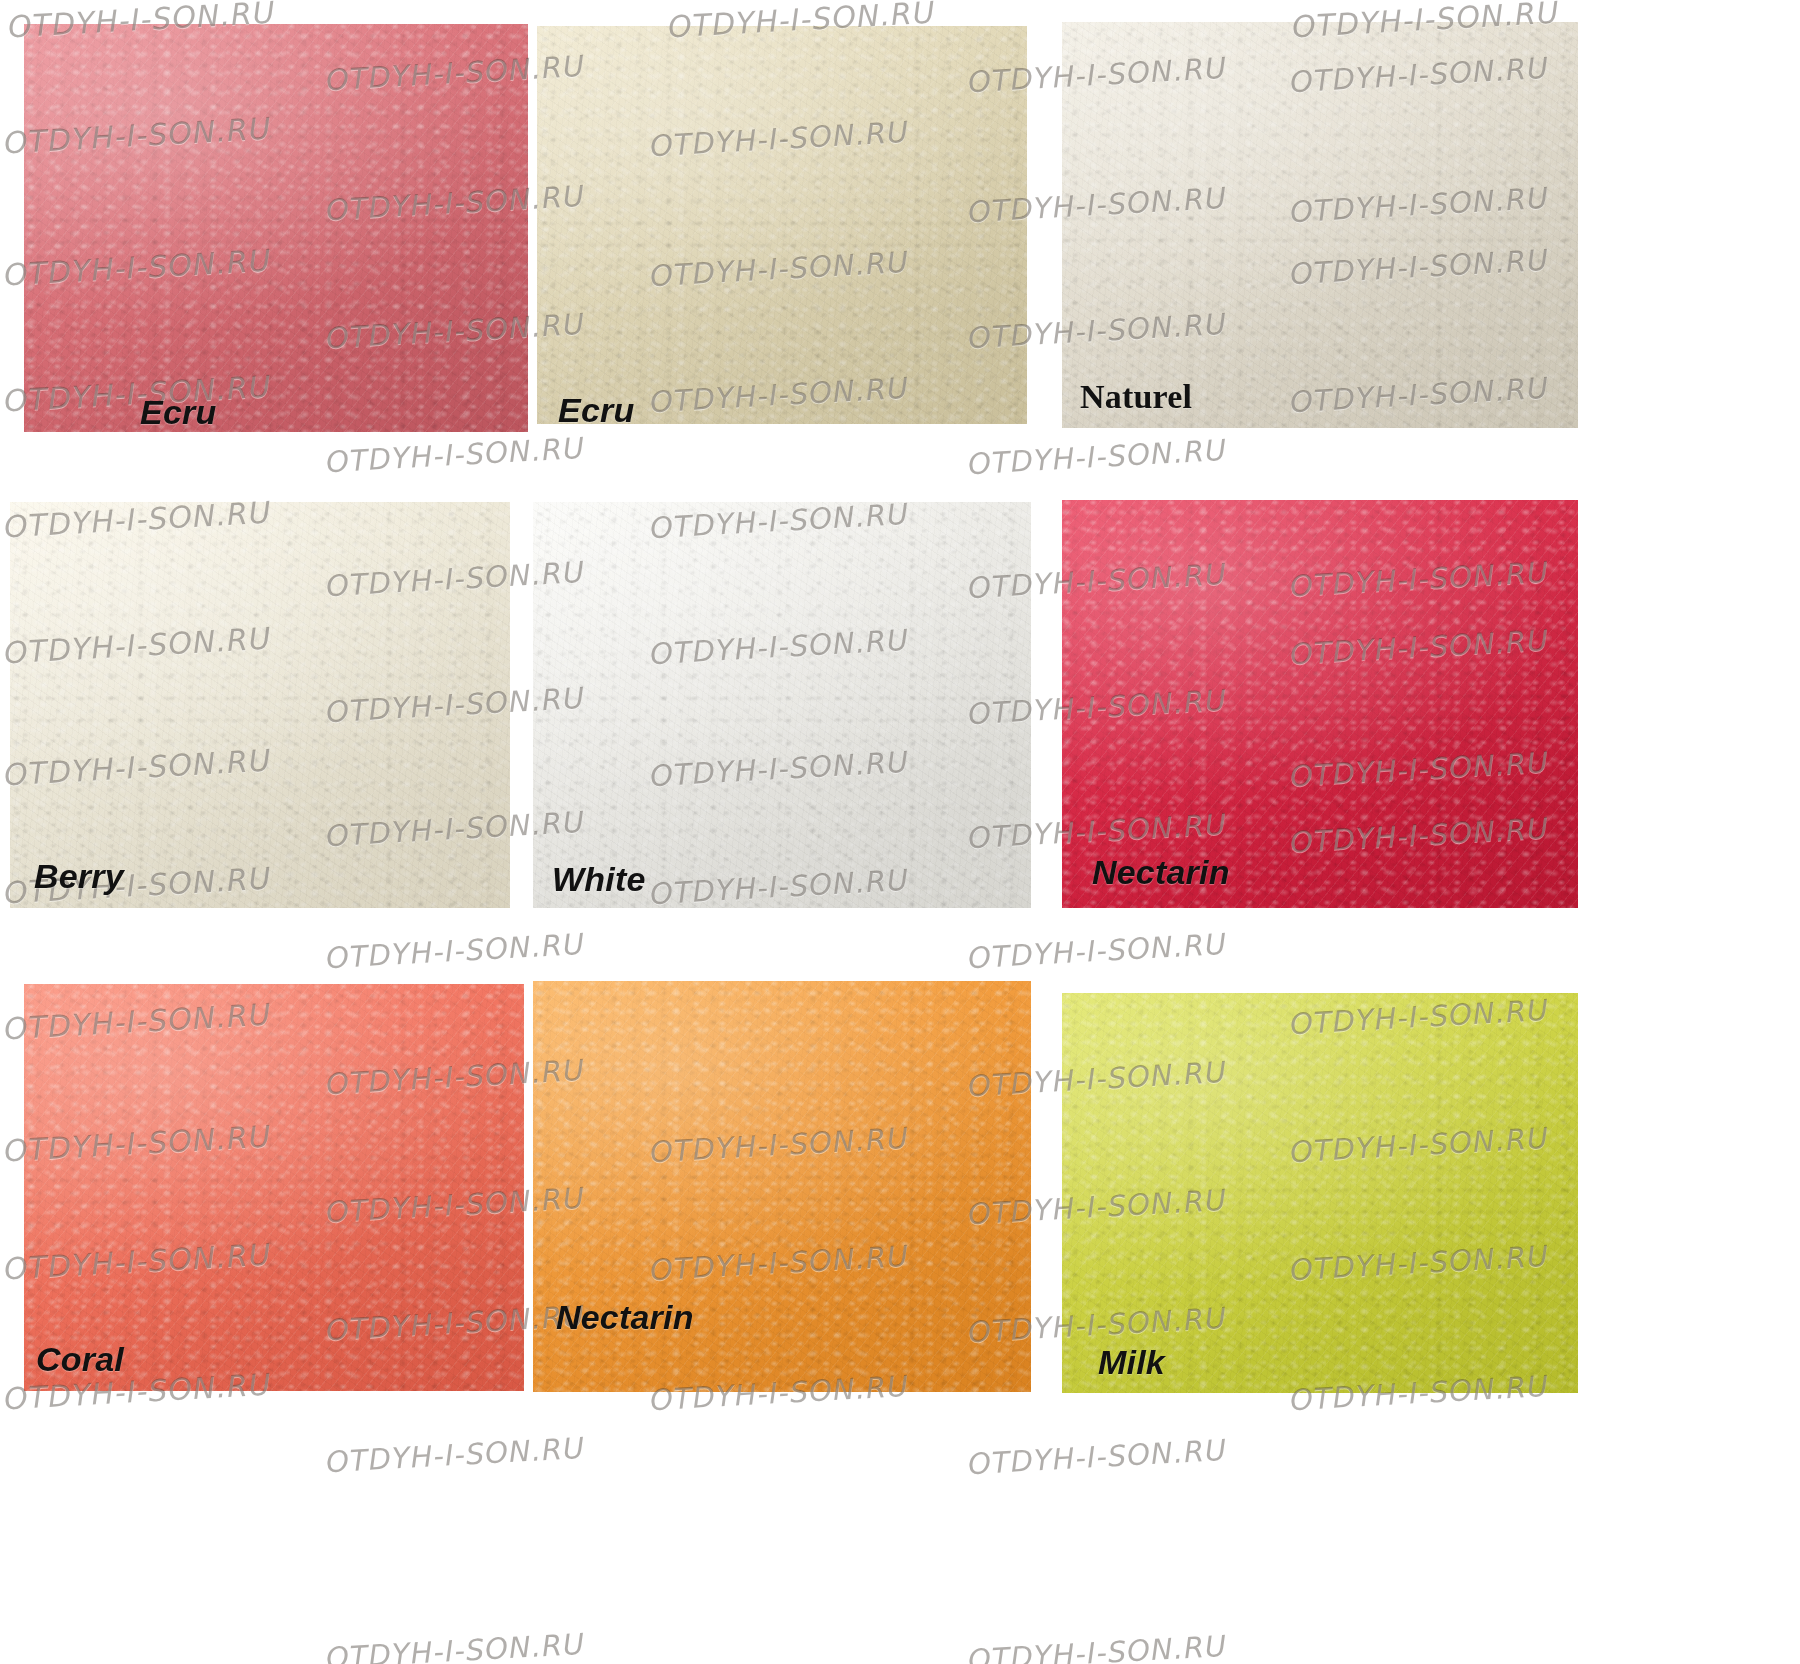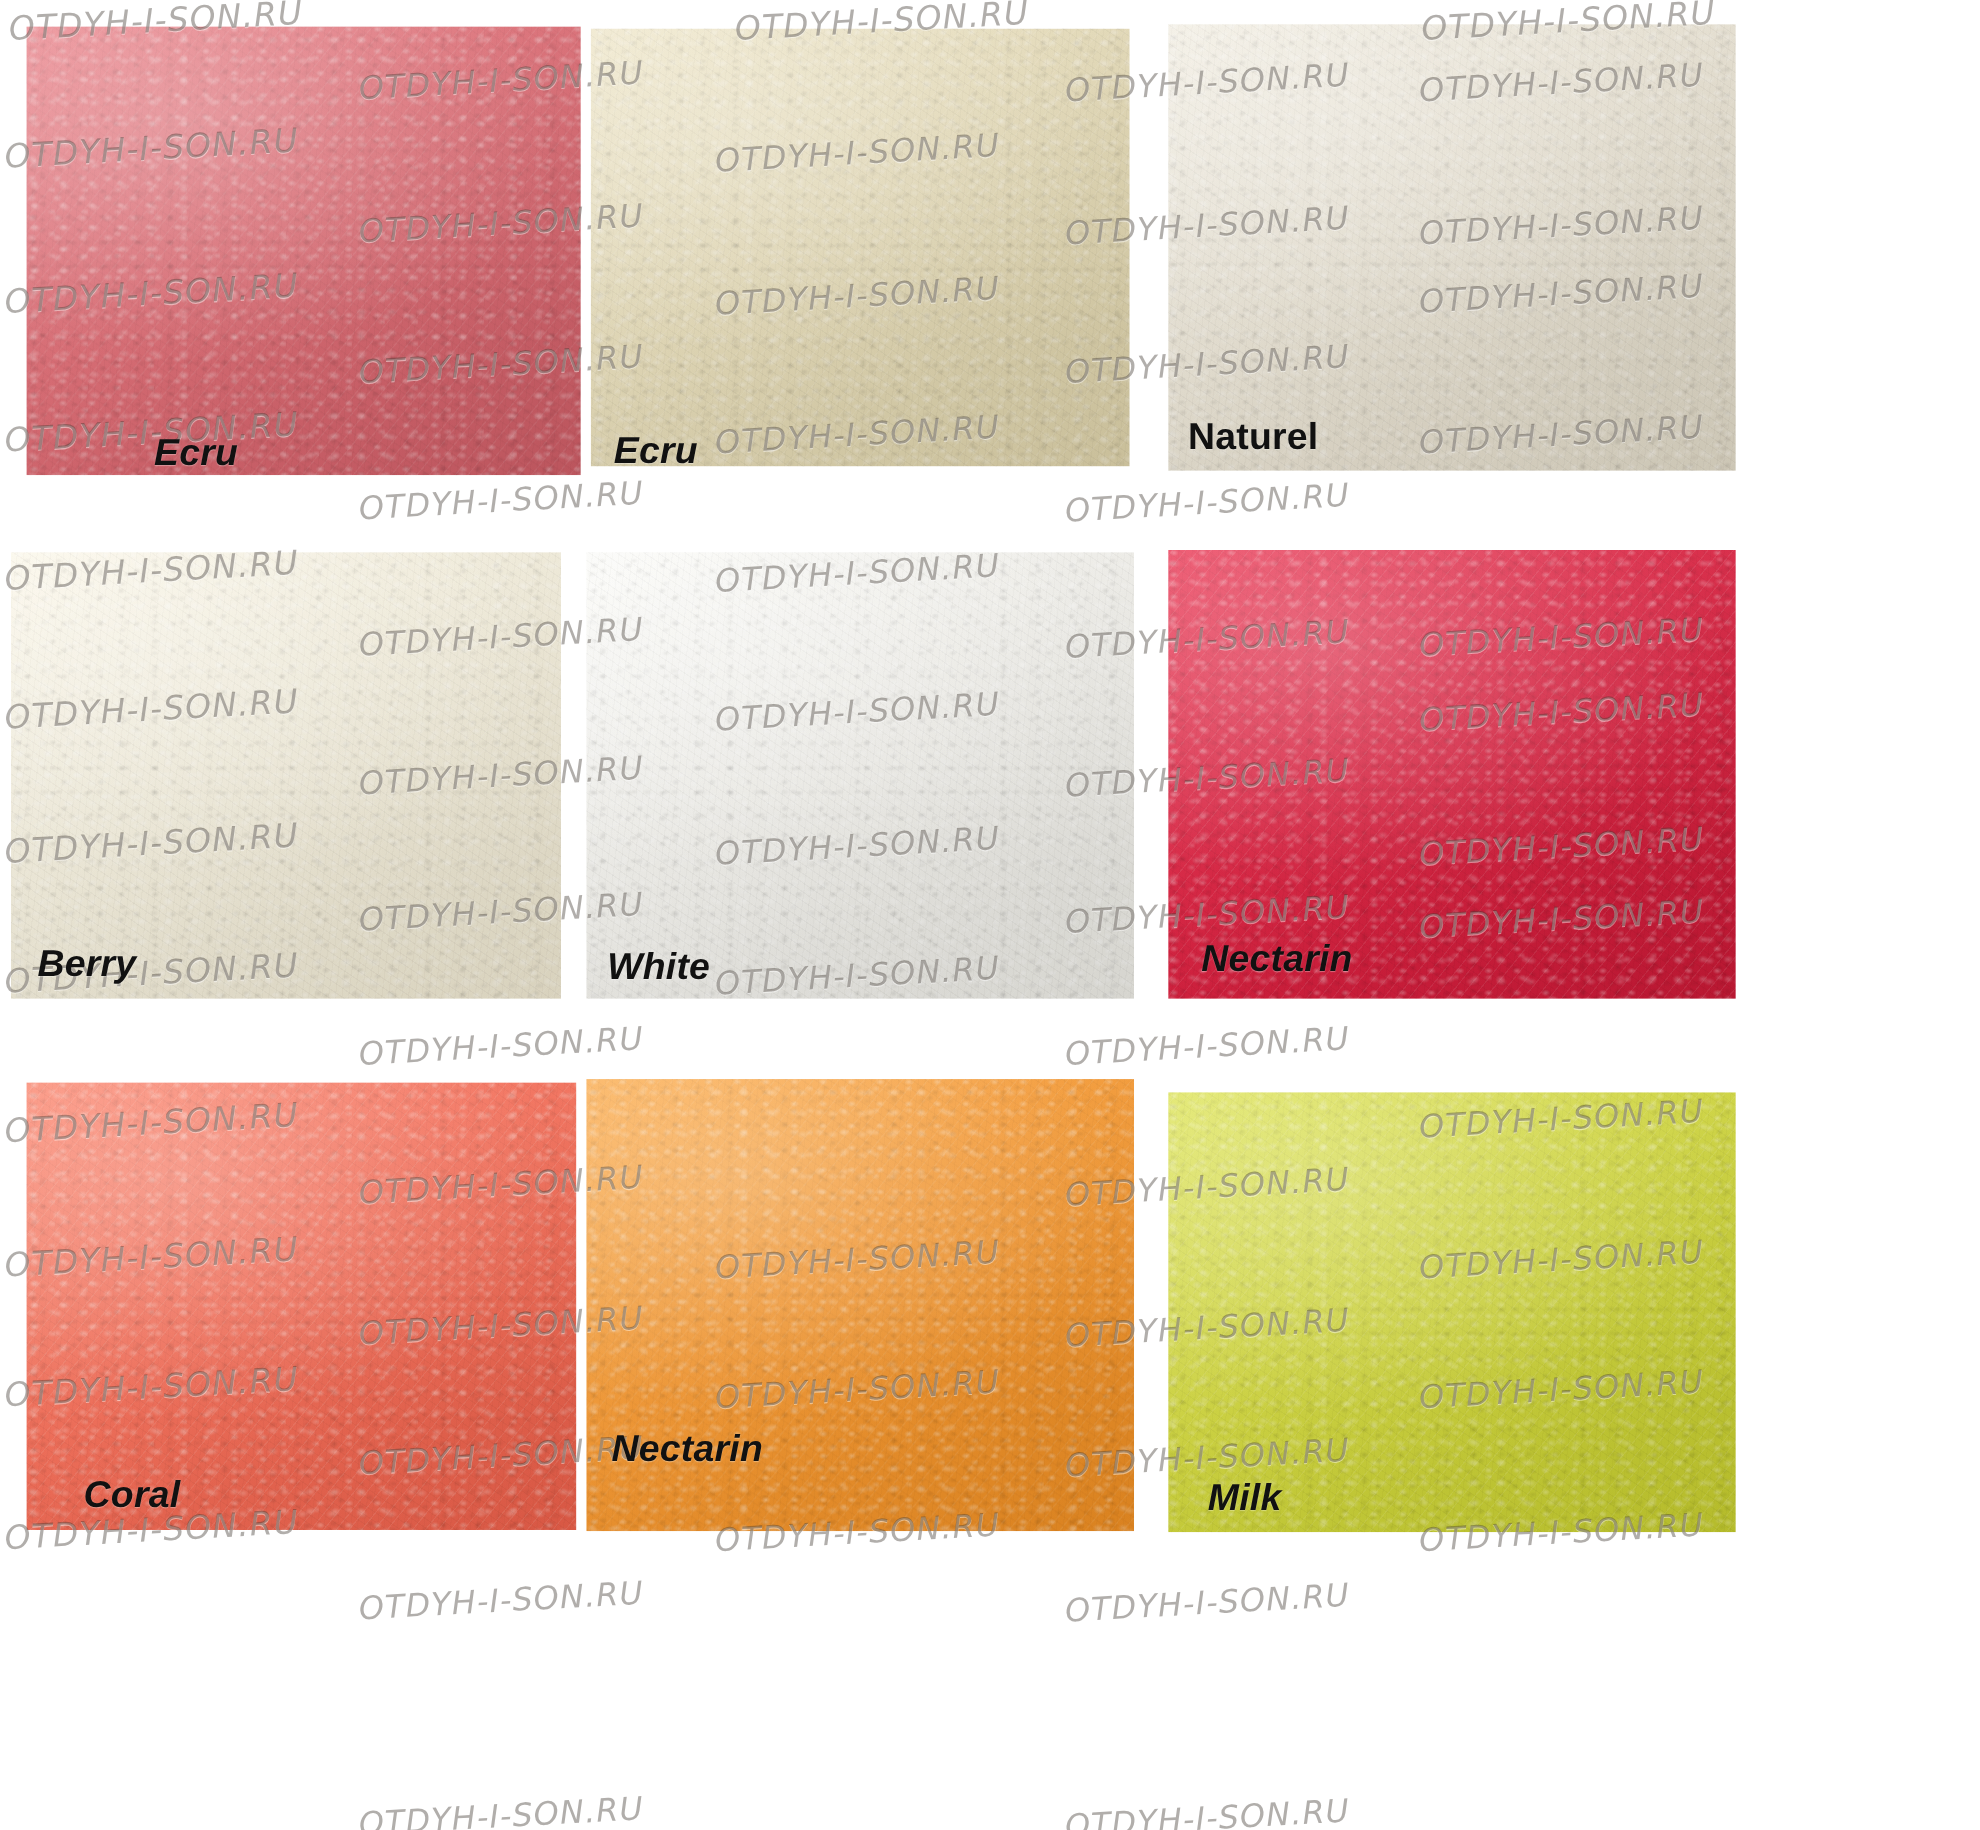--- a/index.html
+++ b/index.html
@@ -79,21 +79,21 @@
     z-index:8;
     color:#111111;
     font-family:"Liberation Sans", sans-serif;
     font-weight:bold;
     font-style:italic;
     font-size:34px;
     letter-spacing:.2px;
     white-space:nowrap;
     text-shadow:0 1px 1px rgba(255,255,255,.35);
   }
-  .label.upright{font-style:normal;}
+  .label.upright{font-style:normal;font-family:Liberation Serif, serif;}
 </style>
 </head>
 <body>
 
 <div class="grid">
     <div class="swatch" style="left: 24px; top: 24px; width: 504px; height: 408px;">
       <div class="tex" style="background: linear-gradient(142deg, rgb(234, 134, 141) 0%, rgb(222, 109, 117) 42%, rgb(199, 90, 99) 100%);">
         <div class="grain"></div>
         <div class="grain2"></div>
         <div class="sheen"></div>
@@ -221,15 +221,15 @@
     <div class="wm sz-b" style="left: 326px; top: 1634px;">OTDYH-I-SON.RU</div>
     <div class="wm sz-b" style="left: 968px; top: 1636px;">OTDYH-I-SON.RU</div>
   </div>
 
 <div class="label" style="left: 140px; top: 393px;">Ecru</div>
 <div class="label" style="left: 558px; top: 391px;">Ecru</div>
 <div class="label upright" style="left: 1080px; top: 378px;">Naturel</div>
 <div class="label" style="left: 34px; top: 857px;">Berry</div>
 <div class="label" style="left: 552px; top: 860px; text-align: right;">White</div>
 <div class="label" style="left: 1092px; top: 853px;">Nectarin</div>
-<div class="label" style="left: 36px; top: 1340px; margin-left: 40px;">Coral</div>
+<div class="label" style="left: 36px; top: 1340px;">Coral</div>
 <div class="label" style="left: 556px; top: 1298px;">Nectarin</div>
 <div class="label" style="left: 1098px; top: 1343px;">Milk</div>
 
 </body></html>

